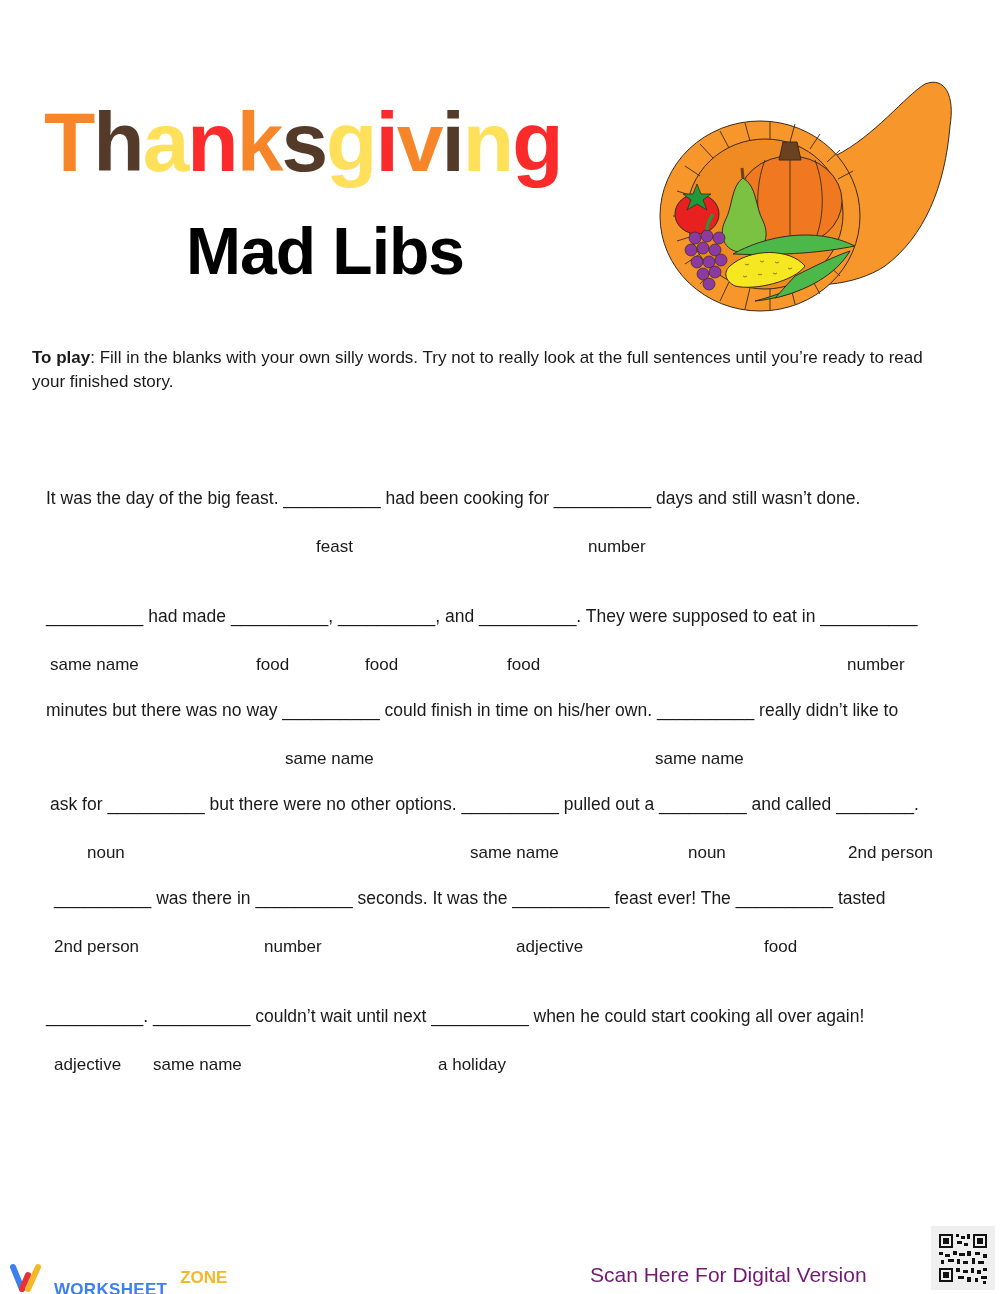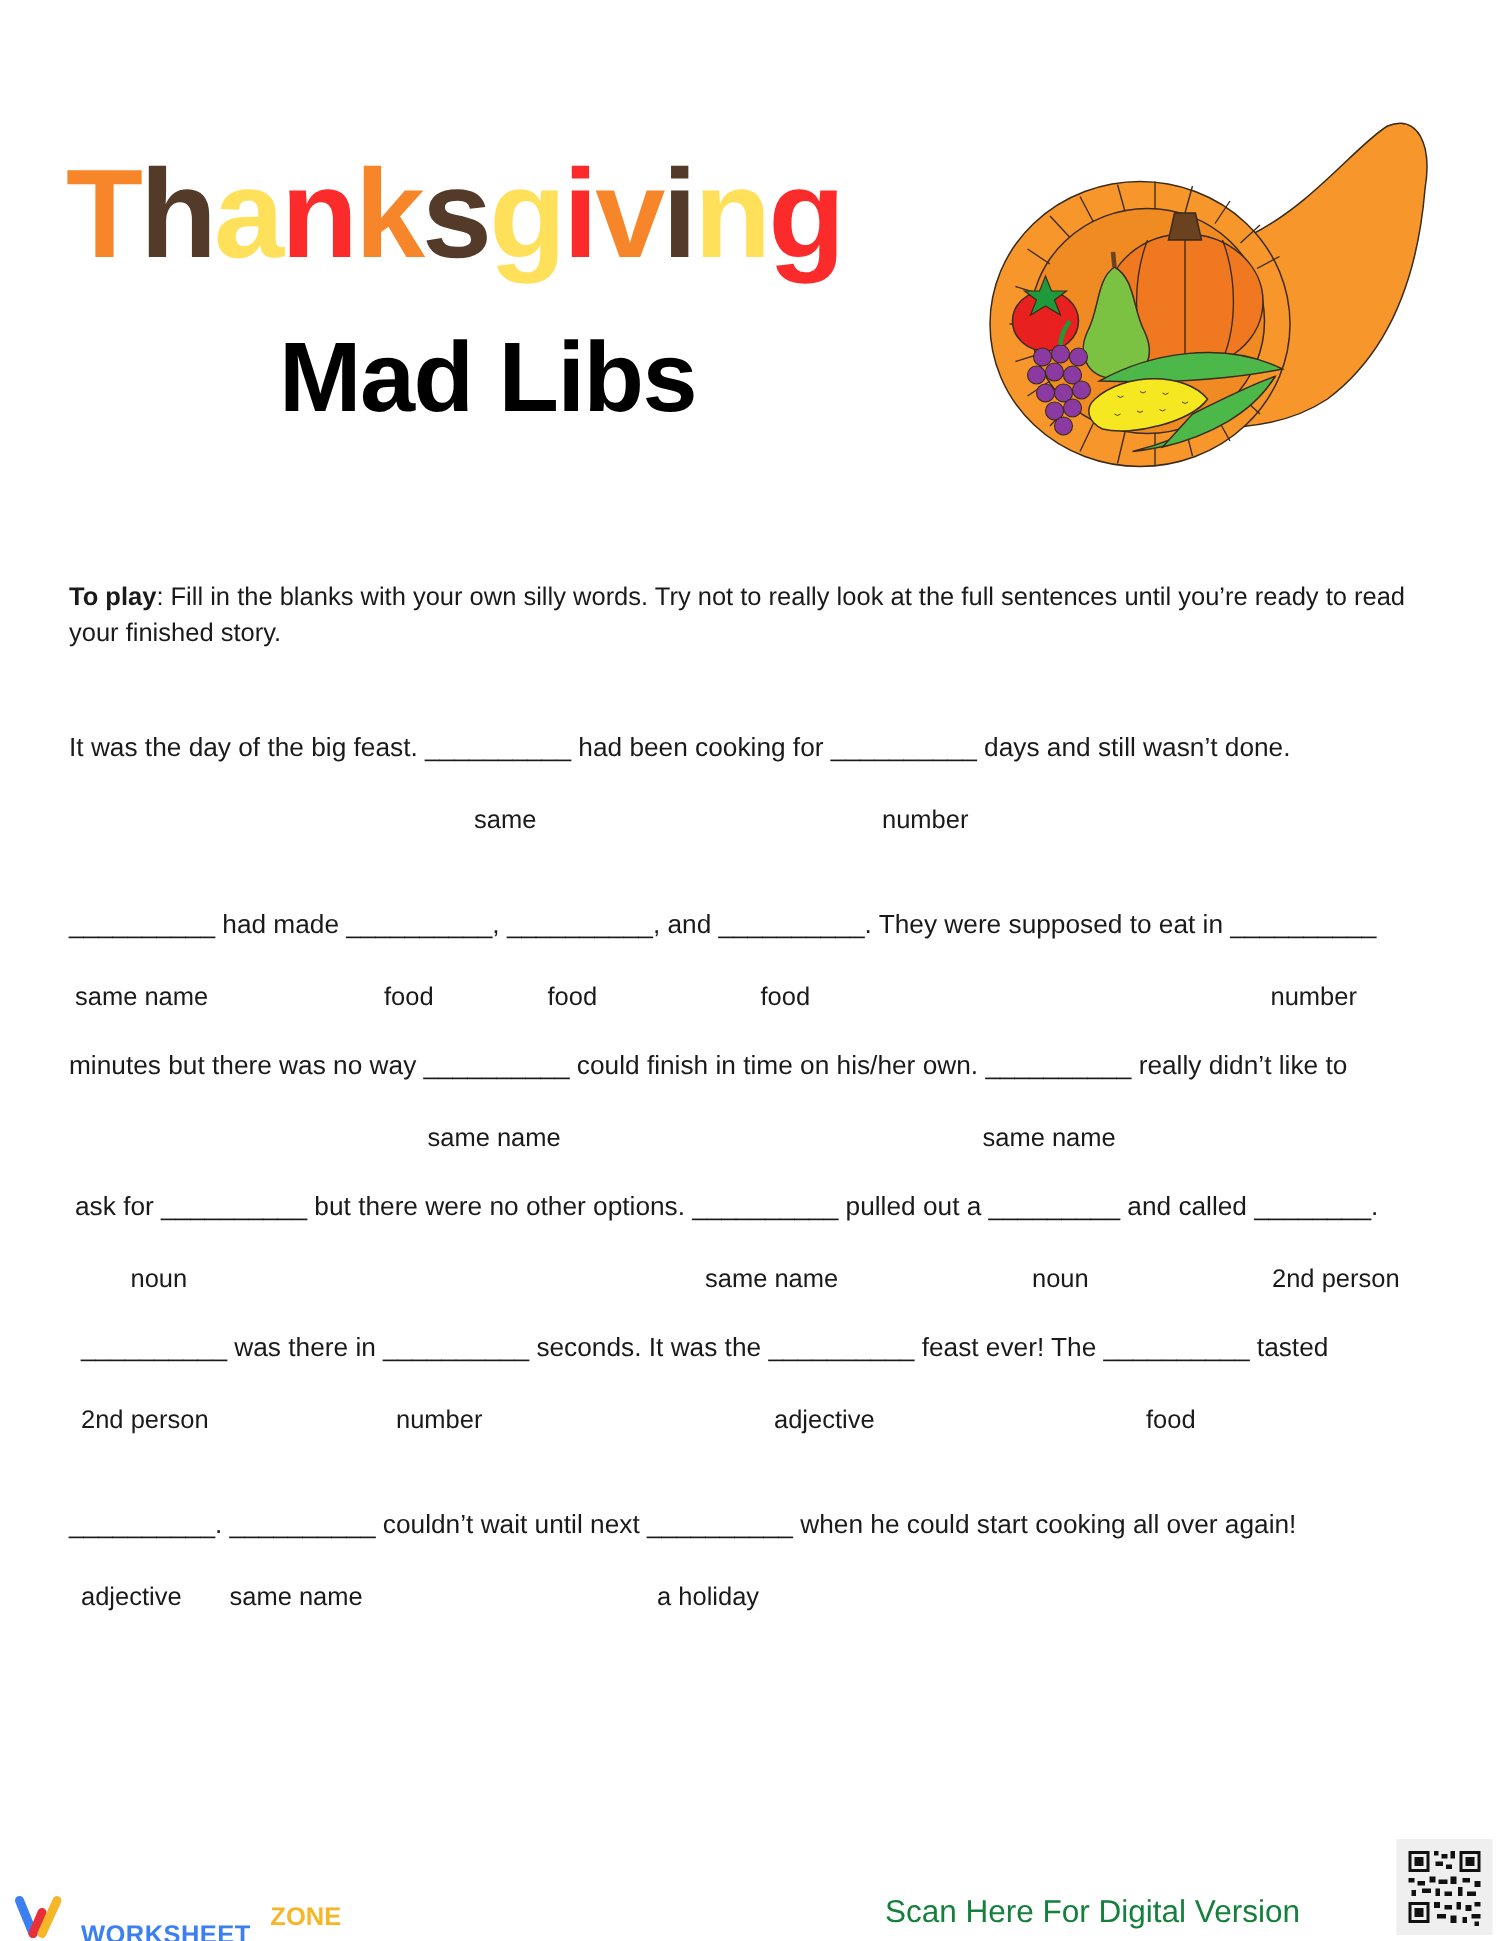--- a/index.html
+++ b/index.html
@@ -3,29 +3,29 @@
 <meta charset="utf-8">
 <style>
   html, body { margin: 0; padding: 0; background: #ffffff; }
   body { width: 1000px; height: 1294px; position: relative; overflow: hidden;
          font-family: "Liberation Sans", "DejaVu Sans", sans-serif; color: #1a1a1a; }
   .title { position: absolute; left: 44px; top: 100px; font-size: 84px; font-weight: 700;
            letter-spacing: -2px; line-height: 1; white-space: nowrap; }
   .subtitle { position: absolute; left: 186px; top: 218px; font-size: 66px; font-weight: 700;
               color: #000; line-height: 1; letter-spacing: -1px; white-space: nowrap; text-align: right; }
   .art { position: absolute; left: 655px; top: 76px; width: 300px; height: 240px; }
-  .instructions { position: absolute; left: 46px; top: 346px; width: 910px; font-size: 17px;
-                  line-height: 24px; color: #1a1a1a; margin-top: 40px; }
+  .instructions { position: absolute; left: 32px; top: 346px; width: 910px; font-size: 17px;
+                  line-height: 24px; color: #1a1a1a; }
   .instructions b { font-weight: 700; }
   .line { position: absolute; font-size: 17.5px; white-space: nowrap; color: #1a1a1a; }
   .label { position: absolute; font-size: 17px; white-space: nowrap; color: #1a1a1a; }
   .footer-logo { position: absolute; left: 8px; top: 1256px; display: flex; align-items: center; }
   .footer-logo .word1 { color: #3b7ff0; font-weight: 700; font-size: 17px; letter-spacing: 0.3px; margin-left: 6px; margin-top: 24px; }
   .footer-logo .word2 { color: #f5b728; font-weight: 700; font-size: 17px; margin-left: 13px; }
-  .scan-text { position: absolute; left: 590px; top: 1263px; font-size: 21px; color: #15803d; white-space: nowrap; }
+  .scan-text { position: absolute; left: 590px; top: 1263px; font-size: 21px; color: #701a75; white-space: nowrap; }
   .qr { position: absolute; left: 931px; top: 1226px; width: 64px; height: 64px; background: #efefef; }
 </style>
 </head>
 <body>
 
 <div class="title">
   <span style="color:#f7862a">T</span><span style="color:#533a29">h</span><span style="color:#ffe05a">a</span><span style="color:#fb2b2b">n</span><span style="color:#f7862a">k</span><span style="color:#533a29">s</span><span style="color:#ffe05a">g</span><span style="color:#fb2b2b">i</span><span style="color:#f7862a">v</span><span style="color:#533a29">i</span><span style="color:#ffe05a">n</span><span style="color:#fb2b2b">g</span>
 </div>
 <div class="subtitle">Mad Libs</div>
 
@@ -106,21 +106,21 @@
   <b>To play</b><span>: Fill in the blanks with your own silly words. Try not to really look at the full sentences until you’re ready to read your finished story.</span>
 </div>
 
 <div class="line" style="left:46px;top:488px;text-align:right;">It was the day of the big feast. __________ had been cooking for __________ days and still wasn’t done.</div>
 <div class="line" style="left:46px;top:606px;">__________ had made __________, __________, and __________. They were supposed to eat in __________</div>
 <div class="line" style="left:46px;top:700px;">minutes but there was no way __________ could finish in time on his/her own.  __________ really didn’t like to</div>
 <div class="line" style="left:50px;top:794px;text-align:center;">ask for __________ but there were no other options. __________ pulled out a _________ and called  ________.</div>
 <div class="line" style="left:54px;top:888px;">__________ was there in __________ seconds. It was the __________ feast ever! The __________ tasted</div>
 <div class="line" style="left:46px;top:1006px;">__________. __________ couldn’t wait until next __________ when he could start cooking all over again!</div>
 
-<div class="label" style="left:316px;top:537px;">same</div>
+<div class="label" style="left:316px;top:537px;">feast</div>
 <div class="label" style="left:588px;top:537px;">number</div>
 <div class="label" style="left:50px;top:655px;">same name</div>
 <div class="label" style="left:256px;top:655px;">food</div>
 <div class="label" style="left:365px;top:655px;">food</div>
 <div class="label" style="left:507px;top:655px;">food</div>
 <div class="label" style="left:847px;top:655px;">number</div>
 <div class="label" style="left:285px;top:749px;">same name</div>
 <div class="label" style="left:655px;top:749px;">same name</div>
 <div class="label" style="left:87px;top:843px;">noun</div>
 <div class="label" style="left:470px;top:843px;">same name</div>

